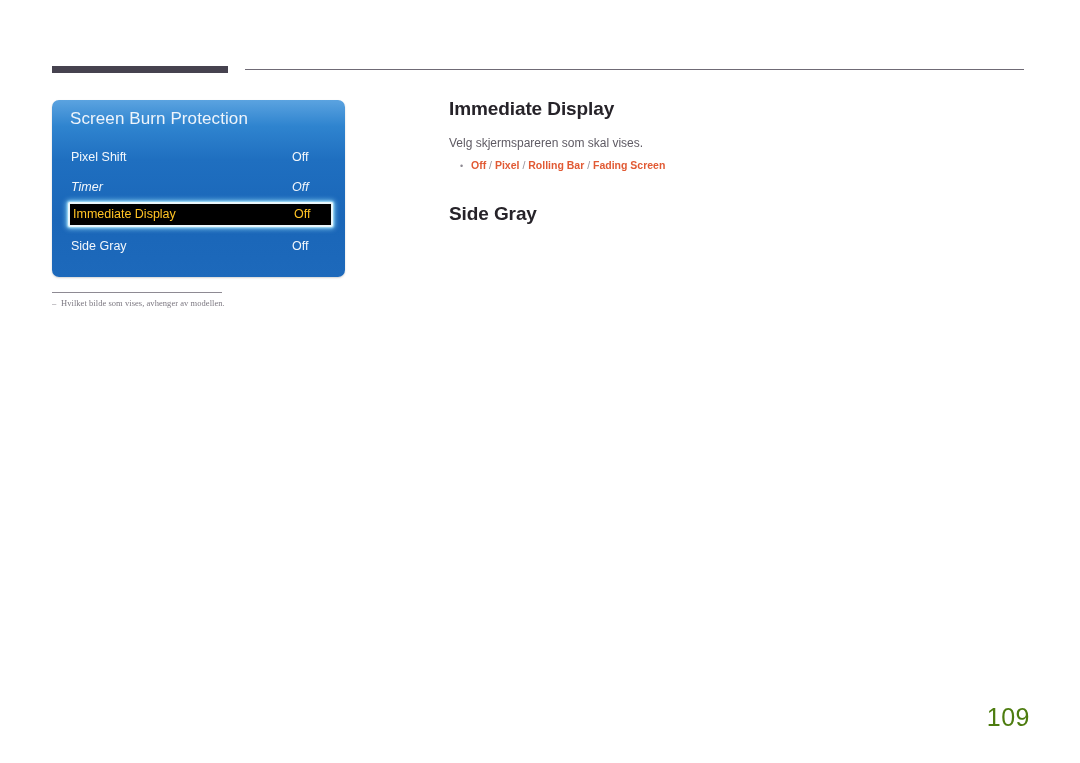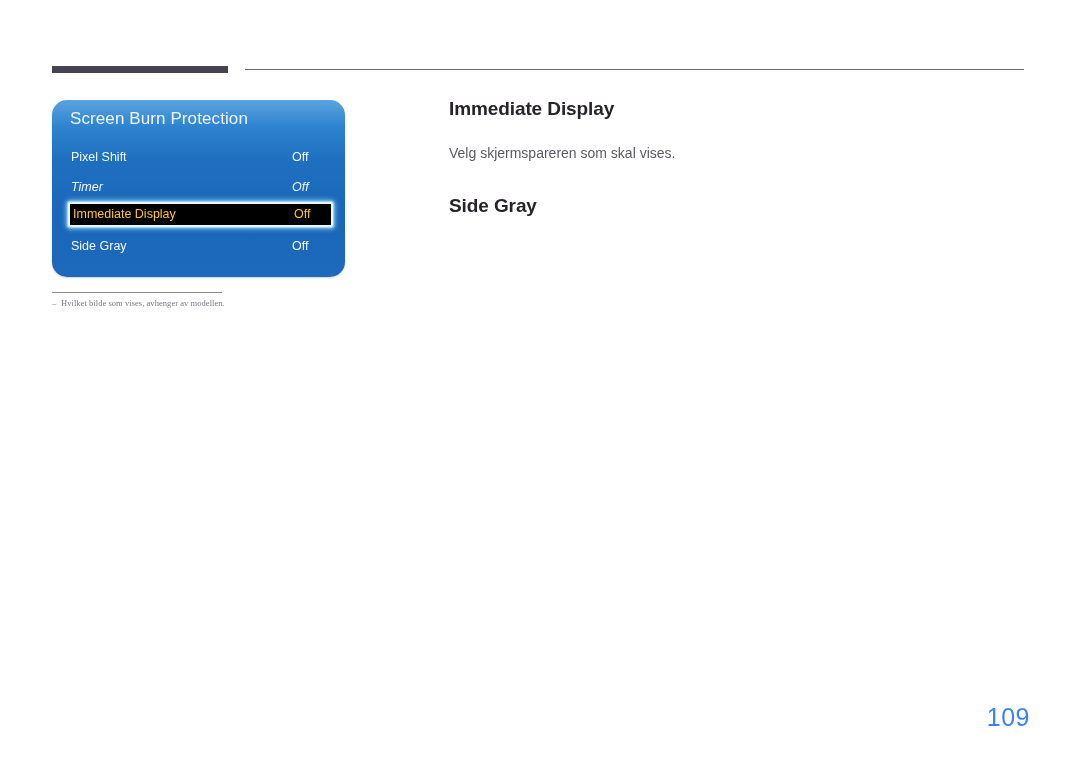--- a/index.html
+++ b/index.html
@@ -34,21 +34,21 @@
     background: #6f6a75;
   }
 
   
   .osd-panel {
     position: absolute;
     left: 52px;
     top: 100px;
     width: 293px;
     height: 177px;
-    border-radius: 15px;
+    border-radius: 7px;
     background: linear-gradient(to bottom,
         #5ba3e0 0px,
         #2f84cf 26px,
         #1f6fc0 60px,
         #1a66b8 120px,
         #1d69bb 177px);
     box-shadow: 0 1px 2px rgba(0,0,0,0.18);
     overflow: hidden;
   }
   .osd-title {
@@ -150,22 +150,22 @@
     width: 580px;
   }
   h2.sect {
     margin: 0;
     font-size: 19px;
     font-weight: bold;
     color: #262329;
     letter-spacing: -0.1px;
   }
   .desc {
-    margin: 24px 0 0 0;
-    font-size: 14px;
+    margin: 15px 0 0 0;
+    font-size: 12px;
     color: #5e5a63;
     line-height: 1.35;
     white-space: nowrap;
   }
   .bullet-line {
     margin: 8px 0 0 0;
     font-size: 10.5px;
     color: #8d8992;
     white-space: nowrap;
   }
@@ -188,21 +188,21 @@
     font-weight: normal;
   }
   .gap-sect { height: 32px; }
 
   
   .page-no {
     position: absolute;
     right: 50px;
     top: 703px;
     font-size: 25px;
-    color: #3b82f6;
+    color: #4d7c0f;
     letter-spacing: 0.5px;
   }
 </style>
 </head>
 <body>
 
 <div class="top-rule-thick"></div>
 <div class="top-rule-thin"></div>
 
 <div class="osd-panel">
@@ -231,20 +231,23 @@
 
 <div class="note-rule"></div>
 <div class="note">
   <span class="dash">‒</span><span>Hvilket bilde som vises, avhenger av modellen.</span>
 </div>
 
 <div class="content">
 
   <h2 class="sect">Immediate Display</h2>
   <p class="desc">Velg skjermspareren som skal vises.</p>
+  <p class="bullet-line">
+    <span class="dot">•</span><span class="opt">Off</span><span class="sep"> </span><span class="sep">/</span><span class="sep"> </span><span class="opt">Pixel</span><span class="sep"> </span><span class="sep">/</span><span class="sep"> </span><span class="opt">Rolling Bar</span><span class="sep"> </span><span class="sep">/</span><span class="sep"> </span><span class="opt">Fading Screen</span>
+  </p>
 
   <div class="gap-sect"></div>
 
   <h2 class="sect">Side Gray</h2>
 
 </div>
 
 <div class="page-no">109</div>
 
 </body></html>

